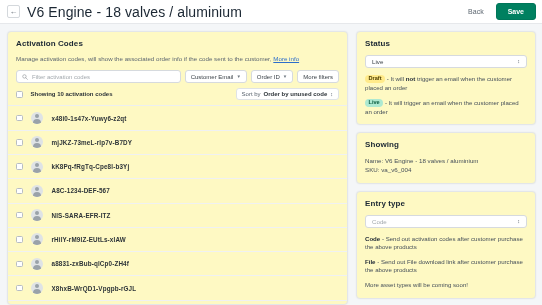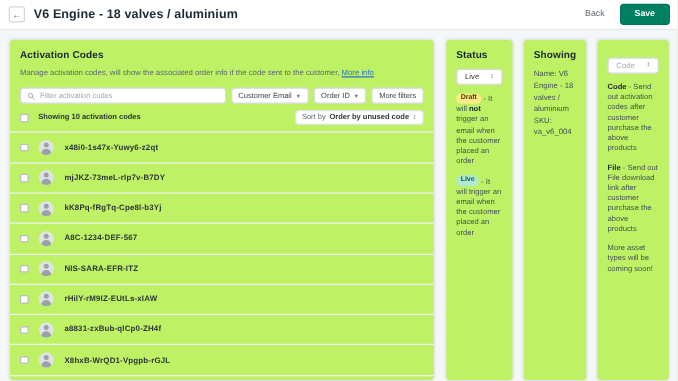--- a/index.html
+++ b/index.html
@@ -25,22 +25,22 @@
     width: 13px; height: 13px;
     border: 1px solid #d4d8dc;
     border-radius: 2px;
     background: #fff;
     display: flex; align-items: center; justify-content: center;
     font-size: 8px; line-height: 1; color: #5c6670;
     flex: 0 0 auto;
     cursor: pointer;
   }
   .page-title {
-    font-size: 10px;
-    font-weight: bold;
+    font-size: 14px;
+    font-weight: normal;
     letter-spacing: .1px;
     color: #1b2733;
     white-space: nowrap;
   }
   .topbar-spacer { flex: 1 1 auto; }
   .btn-back {
     font-size: 7px;
     color: #5c6670;
     background: transparent;
     border: none;
@@ -59,24 +59,24 @@
   }
 
   
   .wrap {
     display: flex;
     gap: 8px;
     padding: 7px 6px 0 7px;
     height: 281px;
   }
   .col-left  { width: 341px; flex: 0 0 341px; }
-  .col-right { flex: 1 1 auto; display: flex; flex-direction: row; gap: 7px; }
+  .col-right { flex: 1 1 auto; display: flex; flex-direction: column; gap: 7px; }
 
   .card {
-    background: #bef264;
+    background: #fef9c3;
     border: 1px solid #e3e6e9;
     border-radius: 4px;
     box-shadow: 0 0 2px rgba(22,29,37,.05);
   }
 
   
   .left-card { overflow: hidden; height: 100%; }
   .left-head { padding: 7px 8px 0 8px; }
   .sec-title {
     font-size: 8px; font-weight: bold; color: #1b2733;
@@ -345,20 +345,21 @@
 
     <div class="card rc">
       <div class="sec-title">Showing</div>
       <div class="kv">
         <div>Name: V6 Engine - 18 valves / aluminium</div>
         <div>SKU: va_v6_004</div>
       </div>
     </div>
 
     <div class="card rc">
+      <div class="sec-title">Entry type</div>
       <div class="select placeholder">
         <span class="sel-val">Code</span>
         <span class="stepper">↕</span>
       </div>
       <div class="note">
         <b>Code</b><span> - Send out activation codes after customer purchase the above products</span>
       </div>
       <div class="note">
         <b>File</b><span> - Send out File download link after customer purchase the above products</span>
       </div>

